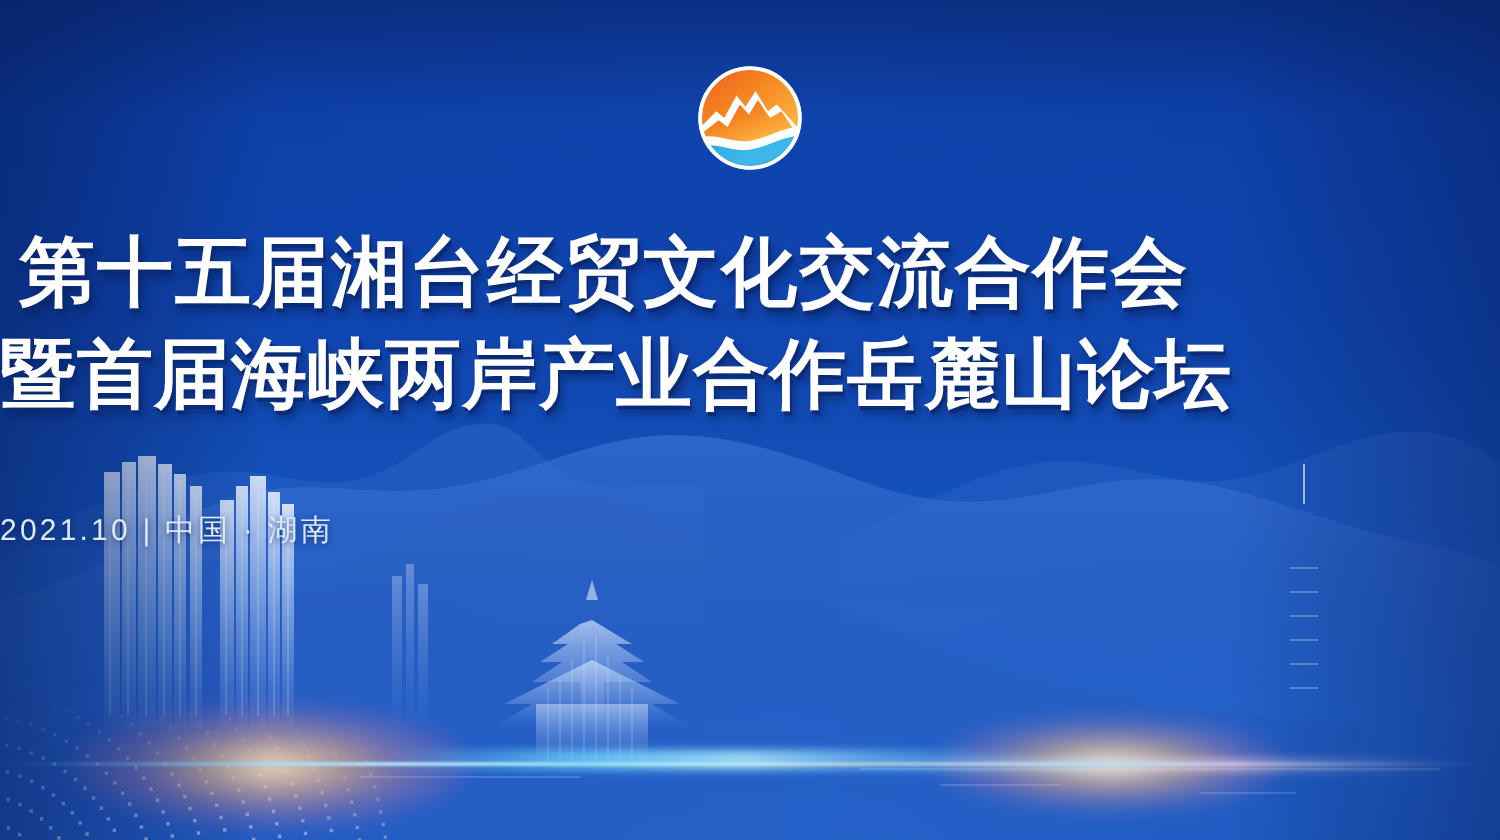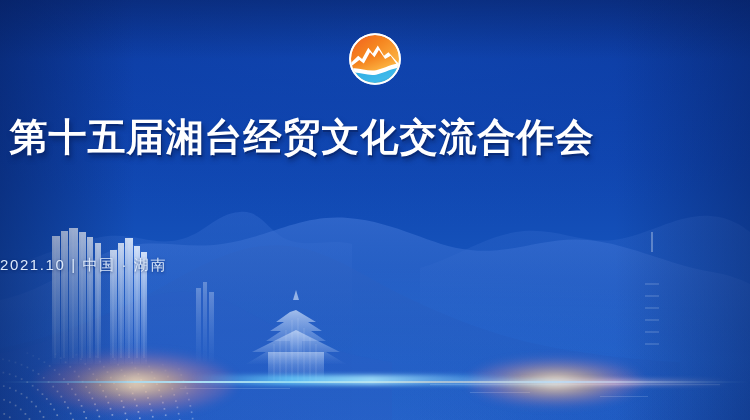--- a/index.html
+++ b/index.html
@@ -684,17 +684,18 @@
                  C84,66 70,76 52,80 C34,84 16,70 0,80 Z" fill="#ffffff"></path>
 
         <path d="M0,78 C16,68 34,82 52,78 C70,74 84,64 100,66 L100,100 L0,100 Z" fill="url(#waterGrad)"></path>
       </g>
       <circle cx="50" cy="50" r="44.5" fill="none" stroke="#ffffff" stroke-width="3.4"></circle>
     </svg>
   </div>
 
   <div class="headline">
     <span class="ln ln1">第十五届湘台经贸文化交流合作会</span>
+    <span class="ln ln2">暨首届海峡两岸产业合作岳麓山论坛</span>
   </div>
 
   <div class="subtitle">2021.10 | 中国 · 湖南</div>
 
 </div>
 
 </body></html>

